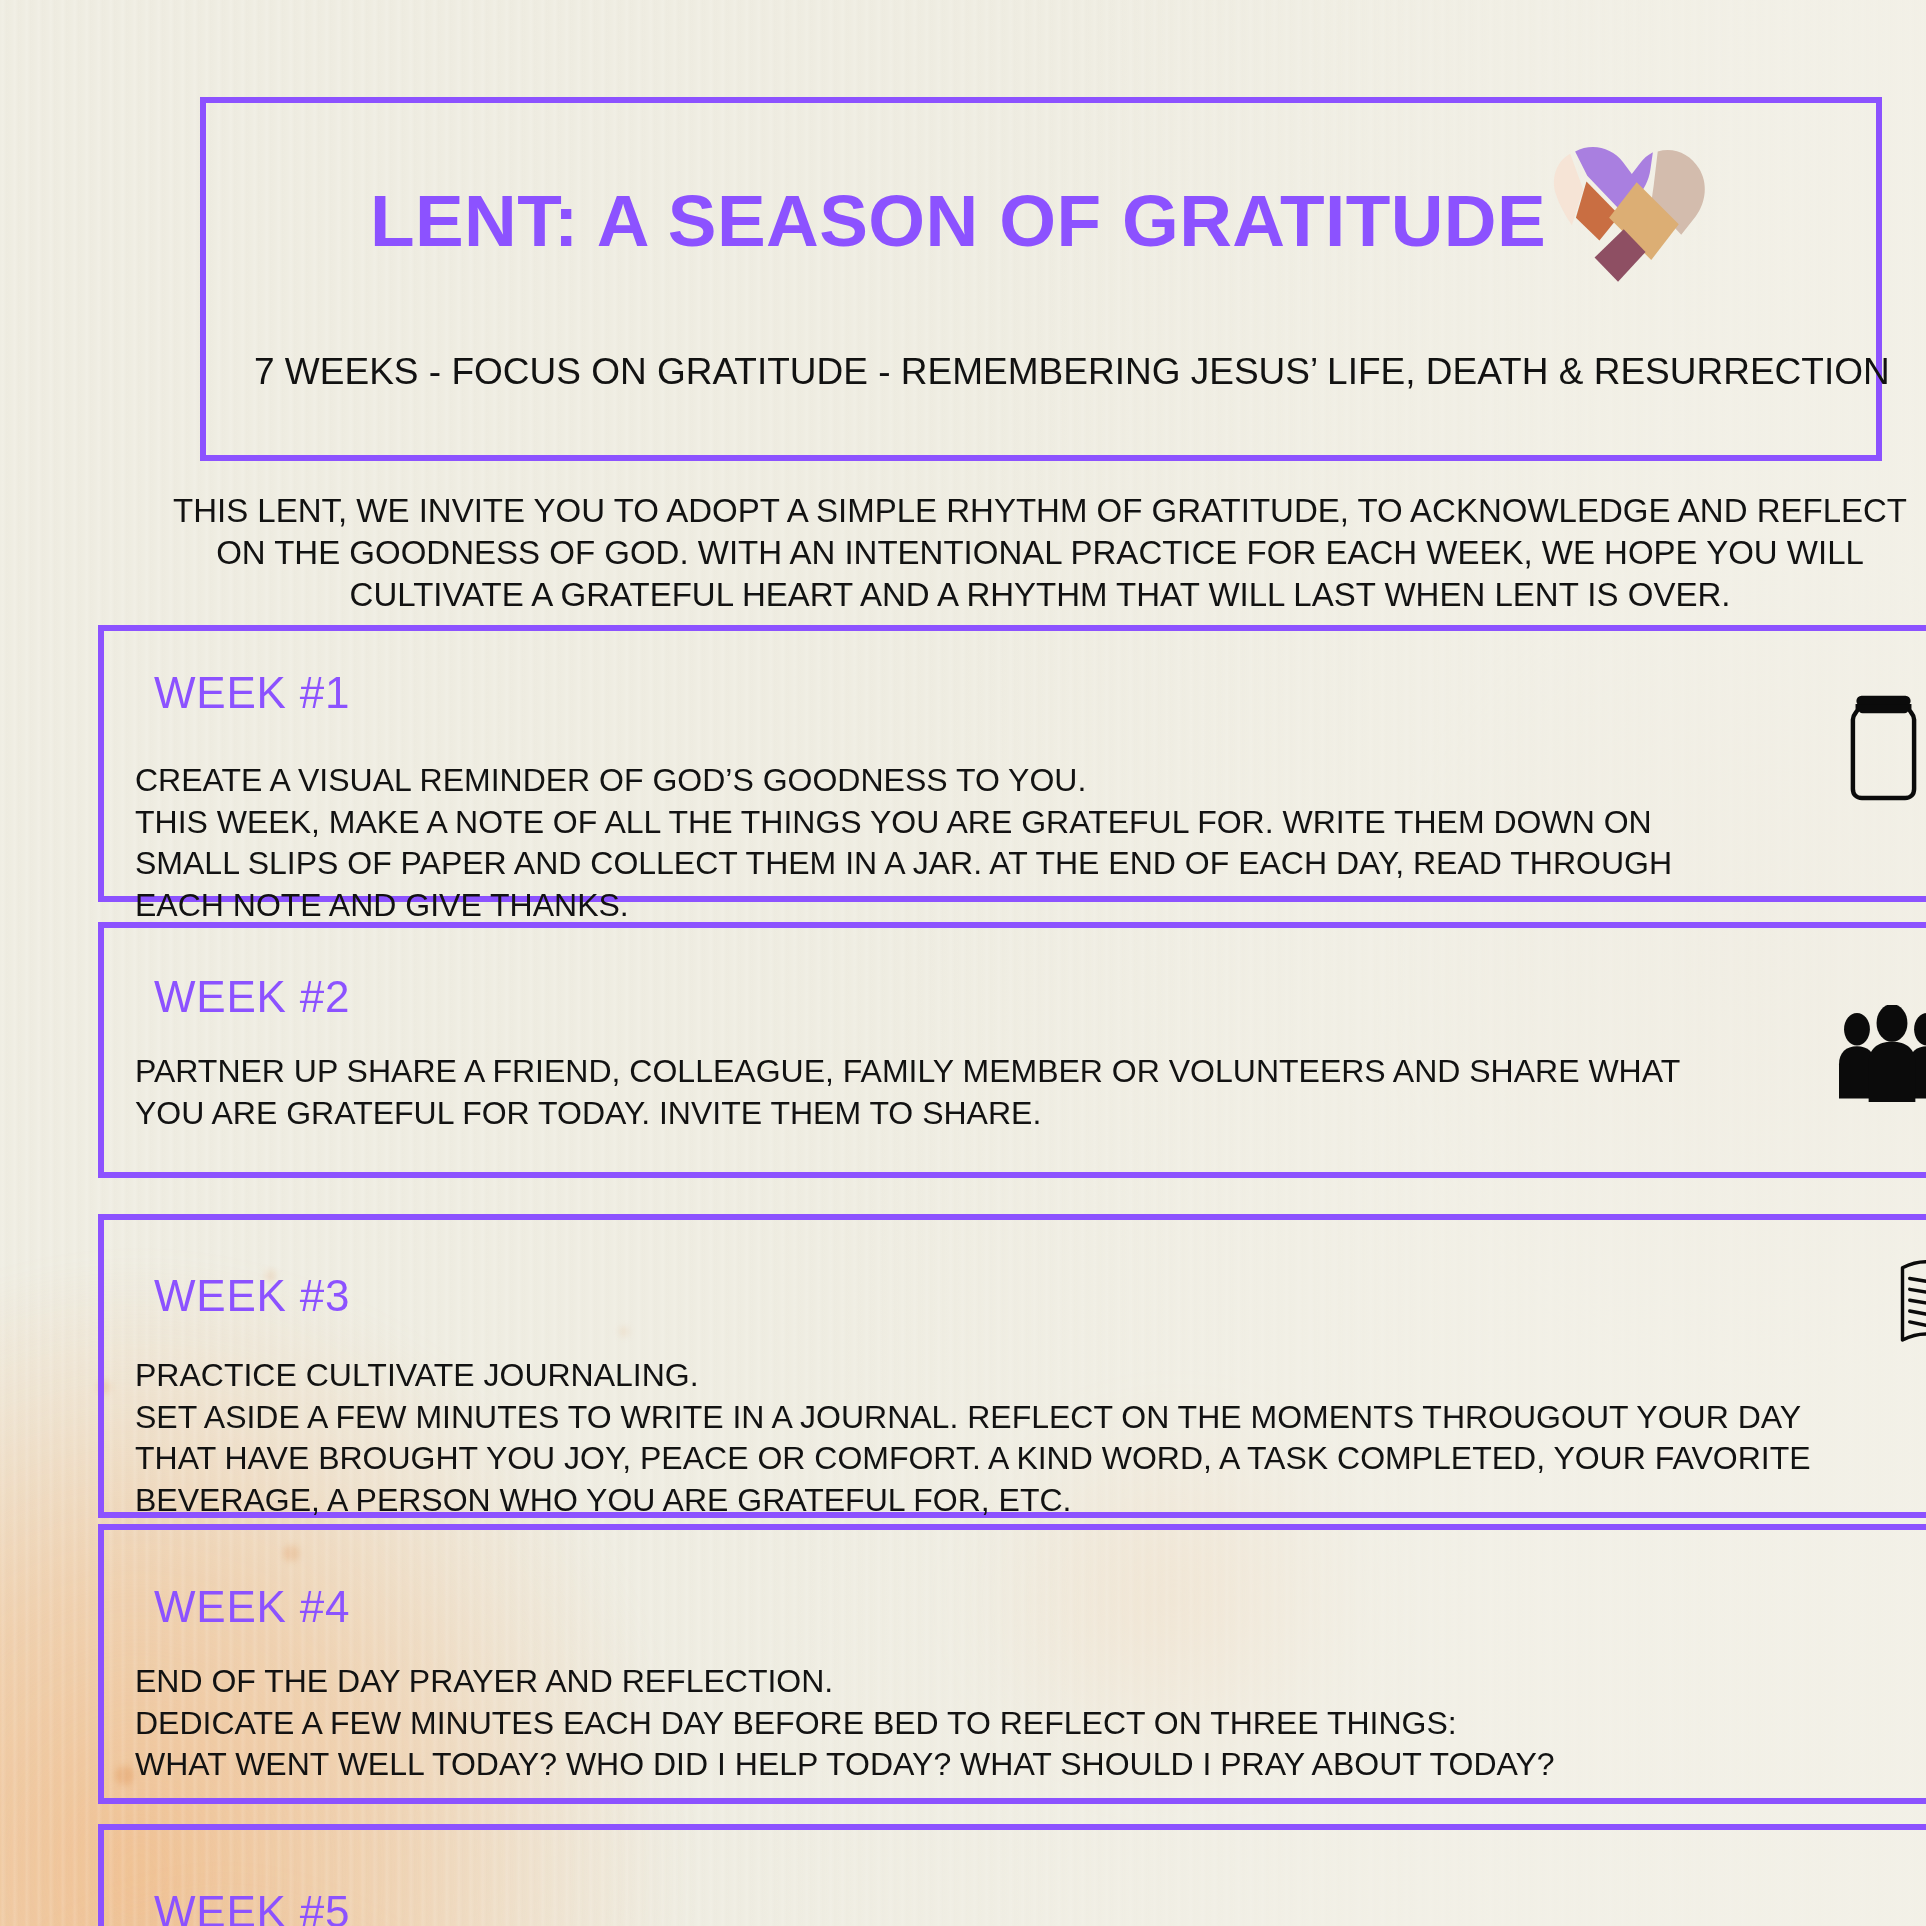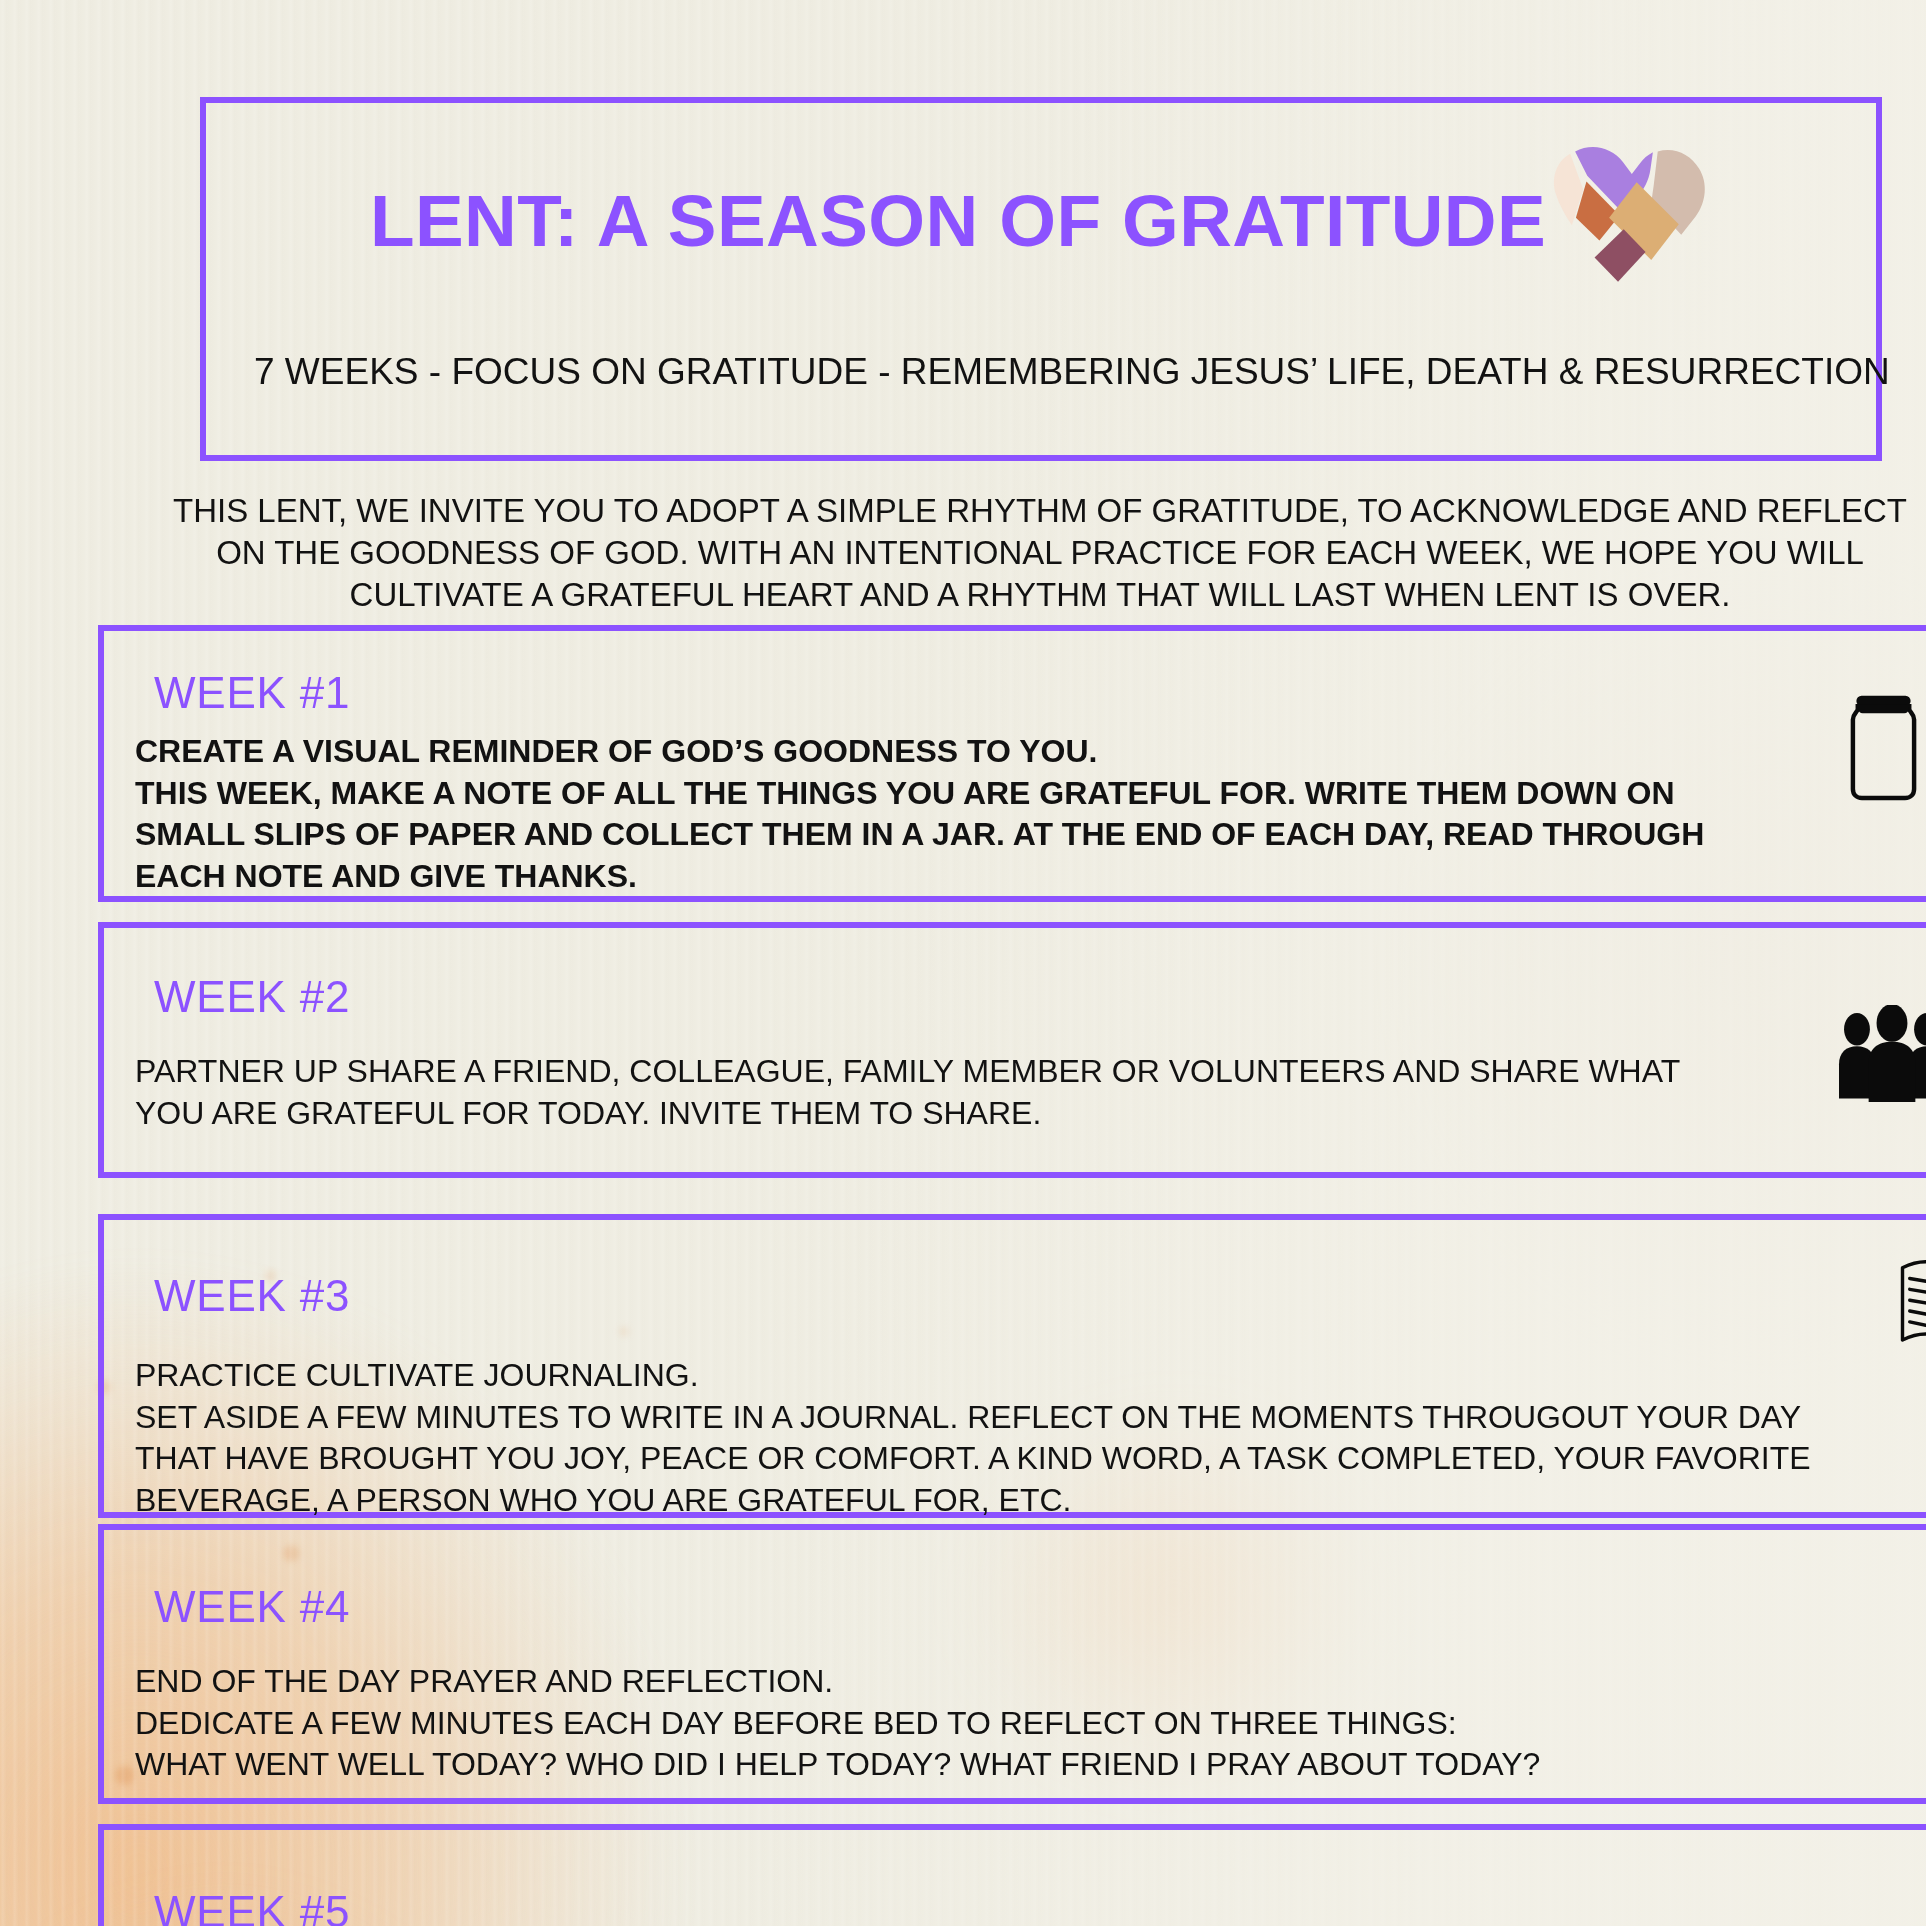--- a/index.html
+++ b/index.html
@@ -230,21 +230,21 @@
   </div>
 
   <div id="intro">
     <span>THIS LENT, WE INVITE YOU TO ADOPT A SIMPLE RHYTHM OF GRATITUDE, TO ACKNOWLEDGE AND REFLECT</span><br>
     <span>ON THE GOODNESS OF GOD.  WITH AN INTENTIONAL PRACTICE FOR EACH WEEK, WE HOPE YOU WILL</span><br>
     <span>CULTIVATE A GRATEFUL HEART AND A RHYTHM THAT WILL LAST WHEN LENT IS OVER.</span>
   </div>
 
   <div class="week-box" style="top:625px; height:277px;">
     <div class="week-heading" style="top:40px;">WEEK #1</div>
-    <div class="week-body" style="top:100px;font-weight:bold;">
+    <div class="week-body" style="top:129px;">
       <span class="ln">CREATE A VISUAL REMINDER OF GOD’S GOODNESS TO YOU.</span>
       <span class="ln">THIS WEEK, MAKE A NOTE OF ALL THE THINGS YOU ARE GRATEFUL FOR.  WRITE THEM DOWN ON</span>
       <span class="ln">SMALL SLIPS OF PAPER AND COLLECT THEM IN A JAR.  AT THE END OF EACH DAY, READ THROUGH</span>
       <span class="ln">EACH NOTE AND GIVE THANKS.</span>
     </div>
     <svg class="week-icon" viewBox="0 0 64 80" style="left:1735px; top:63px; width:89px; height:112px;">
       <g fill="none" stroke="#0B0B0B" stroke-width="3.2">
         <path d="M10 18 C10 14 13.5 12.5 13.5 10.5 L13.5 8.5 L50.5 8.5 L50.5 10.5 C50.5 12.5 54 14 54 18 L54 68 C54 72 51.5 74.5 47.5 74.5 L16.5 74.5 C12.5 74.5 10 72 10 68 Z"></path>
       </g>
       <rect x="12.5" y="1" width="39" height="7.5" rx="3.7" fill="#0B0B0B"></rect>
@@ -292,21 +292,21 @@
         <path d="M43.5 44 L41 49 L40.5 43.5 L56 22 C57.2 20.4 59.4 20.1 61 21.2 C62.6 22.4 62.9 24.6 61.8 26.2 Z"></path>
       </g>
     </svg>
   </div>
 
   <div class="week-box" style="top:1524px; height:280px;">
     <div class="week-heading" style="top:55px;">WEEK #4</div>
     <div class="week-body" style="top:131px;">
       <span class="ln">END OF THE DAY PRAYER AND REFLECTION.</span>
       <span class="ln">DEDICATE A FEW MINUTES EACH DAY BEFORE BED TO REFLECT ON THREE THINGS:</span>
-      <span class="ln">WHAT WENT WELL TODAY?   WHO DID I HELP TODAY?  WHAT FRIEND I PRAY ABOUT TODAY?</span>
+      <span class="ln">WHAT WENT WELL TODAY?   WHO DID I HELP TODAY?  WHAT SHOULD I PRAY ABOUT TODAY?</span>
     </div>
 
   </div>
 
   <div class="week-box" style="top:1824px; height:277px;">
     <div class="week-heading" style="top:60px;">WEEK #5</div>
 
   </div>
 
 </div>

